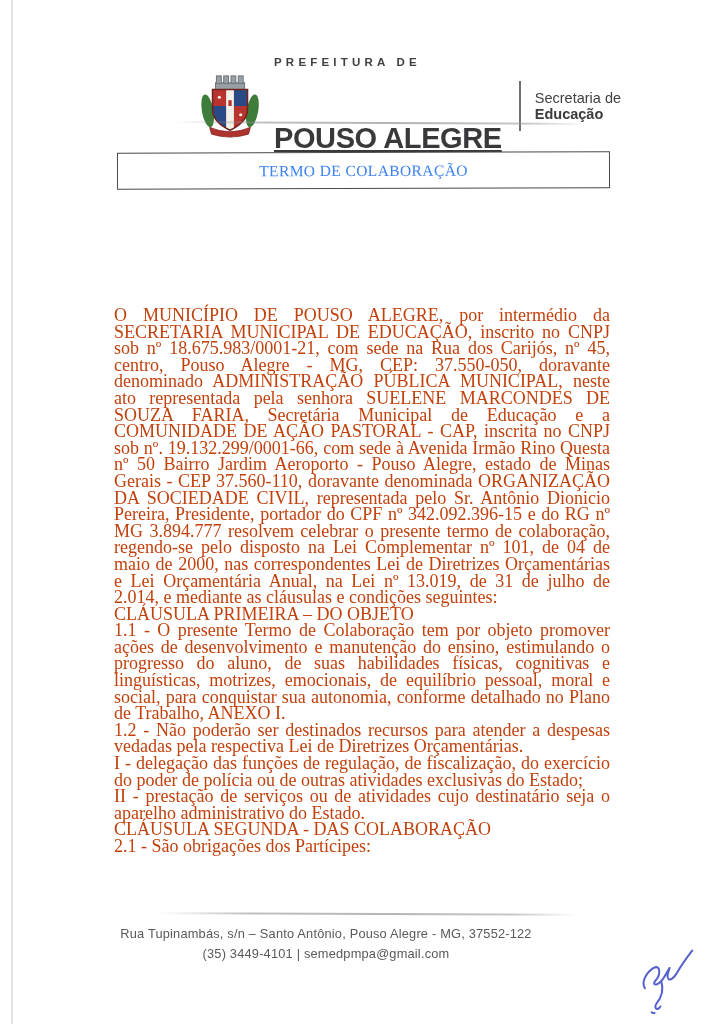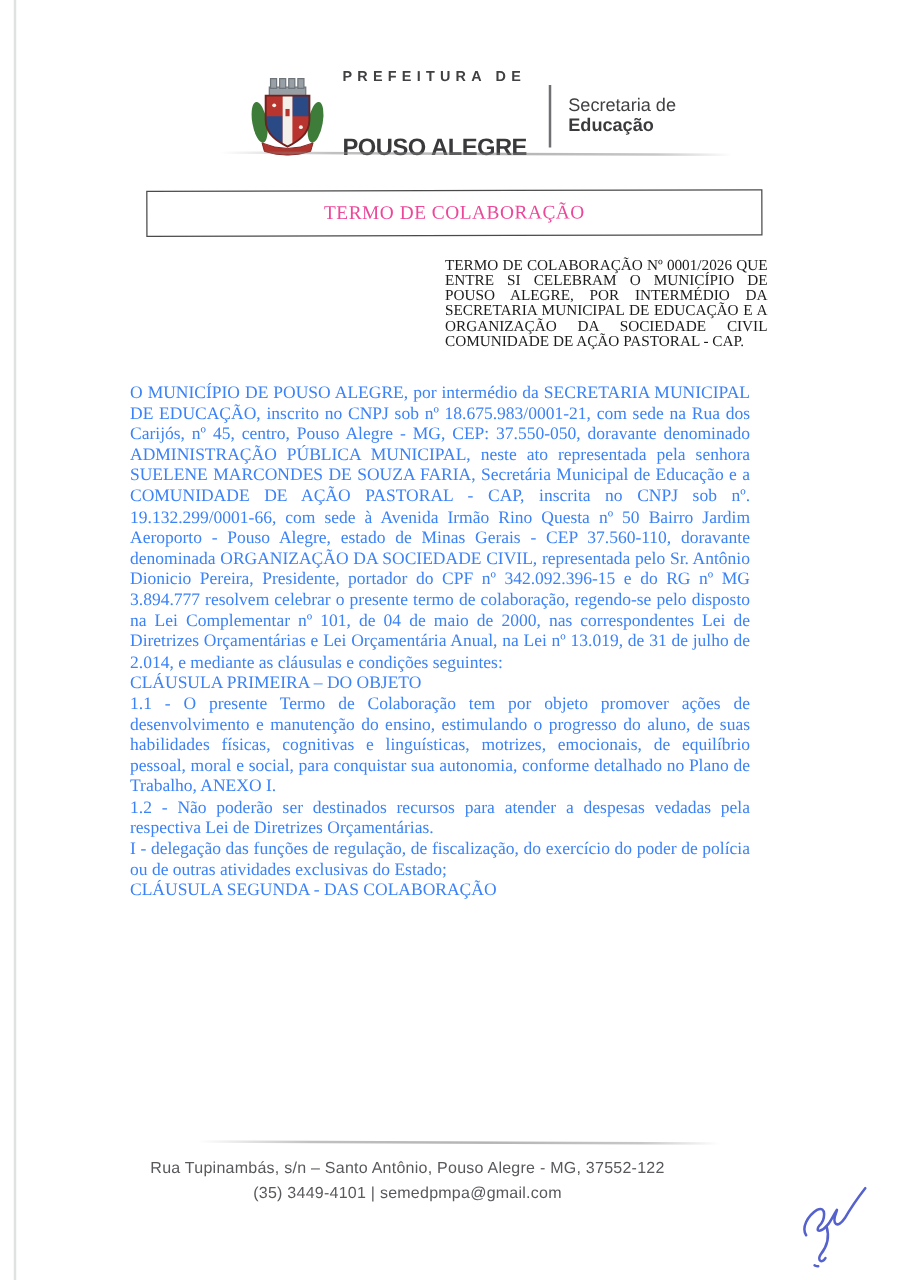--- a/index.html
+++ b/index.html
@@ -18,39 +18,39 @@
         background:linear-gradient(to right,rgba(140,140,140,0),#8d8d8d 22%,#777 55%,#9a9a9a 85%,rgba(150,150,150,0));}
   .rule-header{top:122px;left:176px;width:410px;transform:rotate(.25deg);}
   .rule-footer{top:913px;left:158px;width:418px;transform:rotate(.2deg);}
 
   
   .header{position:absolute;top:56px;left:197px;display:flex;align-items:center;
           font-family:"Liberation Sans","DejaVu Sans",sans-serif;color:#3b3b3d;}
   .crest{width:68px;height:68px;flex:0 0 auto;}
   .brand{margin-left:9px;display:flex;flex-direction:column;justify-content:center;gap:36px;}
   .brand-top{font-size:11.5px;font-weight:bold;letter-spacing:4.2px;color:#404043;white-space:nowrap;}
-  .brand-bottom{font-size:19px;font-weight:bold;letter-spacing:-0.4px;color:#39393c;white-space:nowrap;margin-top:4px;}
+  .brand-bottom{font-size:29px;font-weight:bold;letter-spacing:-0.4px;color:#39393c;white-space:nowrap;margin-top:18px;text-decoration:underline;}
   .divider{width:2px;height:50px;background:#6f7073;margin:0 14px 0 17px;}
   .dept{display:flex;flex-direction:column;justify-content:flex-start;}
   .dept-top{font-size:14.5px;color:#414144;}
   .dept-bottom{font-size:14.5px;font-weight:bold;color:#3b3b3e;margin-top:0;}
 
   
   .title-box{position:absolute;top:152px;left:117px;width:491px;height:35px;
              border:1.6px solid #4a4a4a;display:flex;align-items:center;justify-content:center;
              transform:rotate(-.15deg);}
-  .title-box span{font-size:15.5px;letter-spacing:.4px;color:#ec4899;}
+  .title-box span{font-size:15.5px;letter-spacing:.4px;color:#3b82f6;}
 
   
   .epigraph{position:absolute;top:206px;left:356px;width:258px;
             font-size:12.2px;line-height:12.15px;text-align:justify;color:#1c1c1c;}
 
   
-  .doc-body{position:absolute;top:307px;left:104px;width:496px;
-            font-size:14px;line-height:16.6px;text-align:justify;color:#3b82f6;}
+  .doc-body{position:absolute;top:307px;left:114px;width:496px;
+            font-size:18px;line-height:16.6px;text-align:justify;color:#c2410c;}
   .doc-body p{margin:0;}
   .p-preamble{margin:0;}
   .h-clause{margin:0;text-align:left;}
   .h1c{margin-top:5px;}
   .p11{margin-top:6px;}
   .p12{margin-top:17px;}
   .p13{margin-top:15px;}
   .pi{margin-top:14px;}
   .pii{margin-top:9px;}
   .h2c{margin-top:13px;}
@@ -110,29 +110,30 @@
       <span class="dept-bottom">Educação</span>
     </div>
   </div>
 
   <div class="rule rule-header"></div>
 
   <div class="title-box">
     <span>TERMO DE COLABORAÇÃO</span>
   </div>
 
-  <div class="epigraph">TERMO DE COLABORAÇÃO Nº 0001/2026 QUE ENTRE SI CELEBRAM O MUNICÍPIO DE POUSO ALEGRE, POR INTERMÉDIO DA SECRETARIA MUNICIPAL DE EDUCAÇÃO E A ORGANIZAÇÃO DA SOCIEDADE CIVIL COMUNIDADE DE AÇÃO PASTORAL - CAP.</div>
 
   <div class="doc-body">
     <p class="p-preamble">O MUNICÍPIO DE POUSO ALEGRE, por intermédio da SECRETARIA MUNICIPAL DE EDUCAÇÃO, inscrito no CNPJ sob nº 18.675.983/0001-21, com sede na Rua dos Carijós, nº 45, centro, Pouso Alegre - MG, CEP: 37.550-050, doravante denominado ADMINISTRAÇÃO PÚBLICA MUNICIPAL, neste ato representada pela senhora SUELENE MARCONDES DE SOUZA FARIA, Secretária Municipal de Educação e a COMUNIDADE DE AÇÃO PASTORAL - CAP, inscrita no CNPJ sob nº. 19.132.299/0001-66, com sede à Avenida Irmão Rino Questa nº 50 Bairro Jardim Aeroporto - Pouso Alegre, estado de Minas Gerais - CEP 37.560-110, doravante denominada ORGANIZAÇÃO DA SOCIEDADE CIVIL, representada pelo Sr. Antônio Dionicio Pereira, Presidente, portador do CPF nº 342.092.396-15 e do RG nº MG 3.894.777 resolvem celebrar o presente termo de colaboração, regendo-se pelo disposto na Lei Complementar nº 101, de 04 de maio de 2000, nas correspondentes Lei de Diretrizes Orçamentárias e Lei Orçamentária Anual, na Lei nº 13.019, de 31 de julho de 2.014, e mediante as cláusulas e condições seguintes:</p>
     <p class="h-clause h1c">CLÁUSULA PRIMEIRA – DO OBJETO</p>
     <p class="p11">1.1 - O presente Termo de Colaboração tem por objeto promover ações de desenvolvimento e manutenção do ensino, estimulando o progresso do aluno, de suas habilidades físicas, cognitivas e linguísticas, motrizes, emocionais, de equilíbrio pessoal, moral e social, para conquistar sua autonomia, conforme detalhado no Plano de Trabalho, ANEXO I.</p>
     <p class="p12">1.2 - Não poderão ser destinados recursos para atender a despesas vedadas pela respectiva Lei de Diretrizes Orçamentárias.</p>
     <p class="pi">I - delegação das funções de regulação, de fiscalização, do exercício do poder de polícia ou de outras atividades exclusivas do Estado;</p>
+    <p class="pii">II - prestação de serviços ou de atividades cujo destinatário seja o aparelho administrativo do Estado.</p>
     <p class="h-clause h2c">CLÁUSULA SEGUNDA - DAS COLABORAÇÃO</p>
+    <p class="p21">2.1 - São obrigações dos Partícipes:</p>
   </div>
 
   <div class="rule rule-footer"></div>
 
   <div class="footer">
     <div>Rua Tupinambás, s/n – Santo Antônio, Pouso Alegre - MG, 37552-122</div>
     <div>(35) 3449-4101 | semedpmpa@gmail.com</div>
   </div>
 
   <svg class="signature" viewBox="0 0 80 85">

